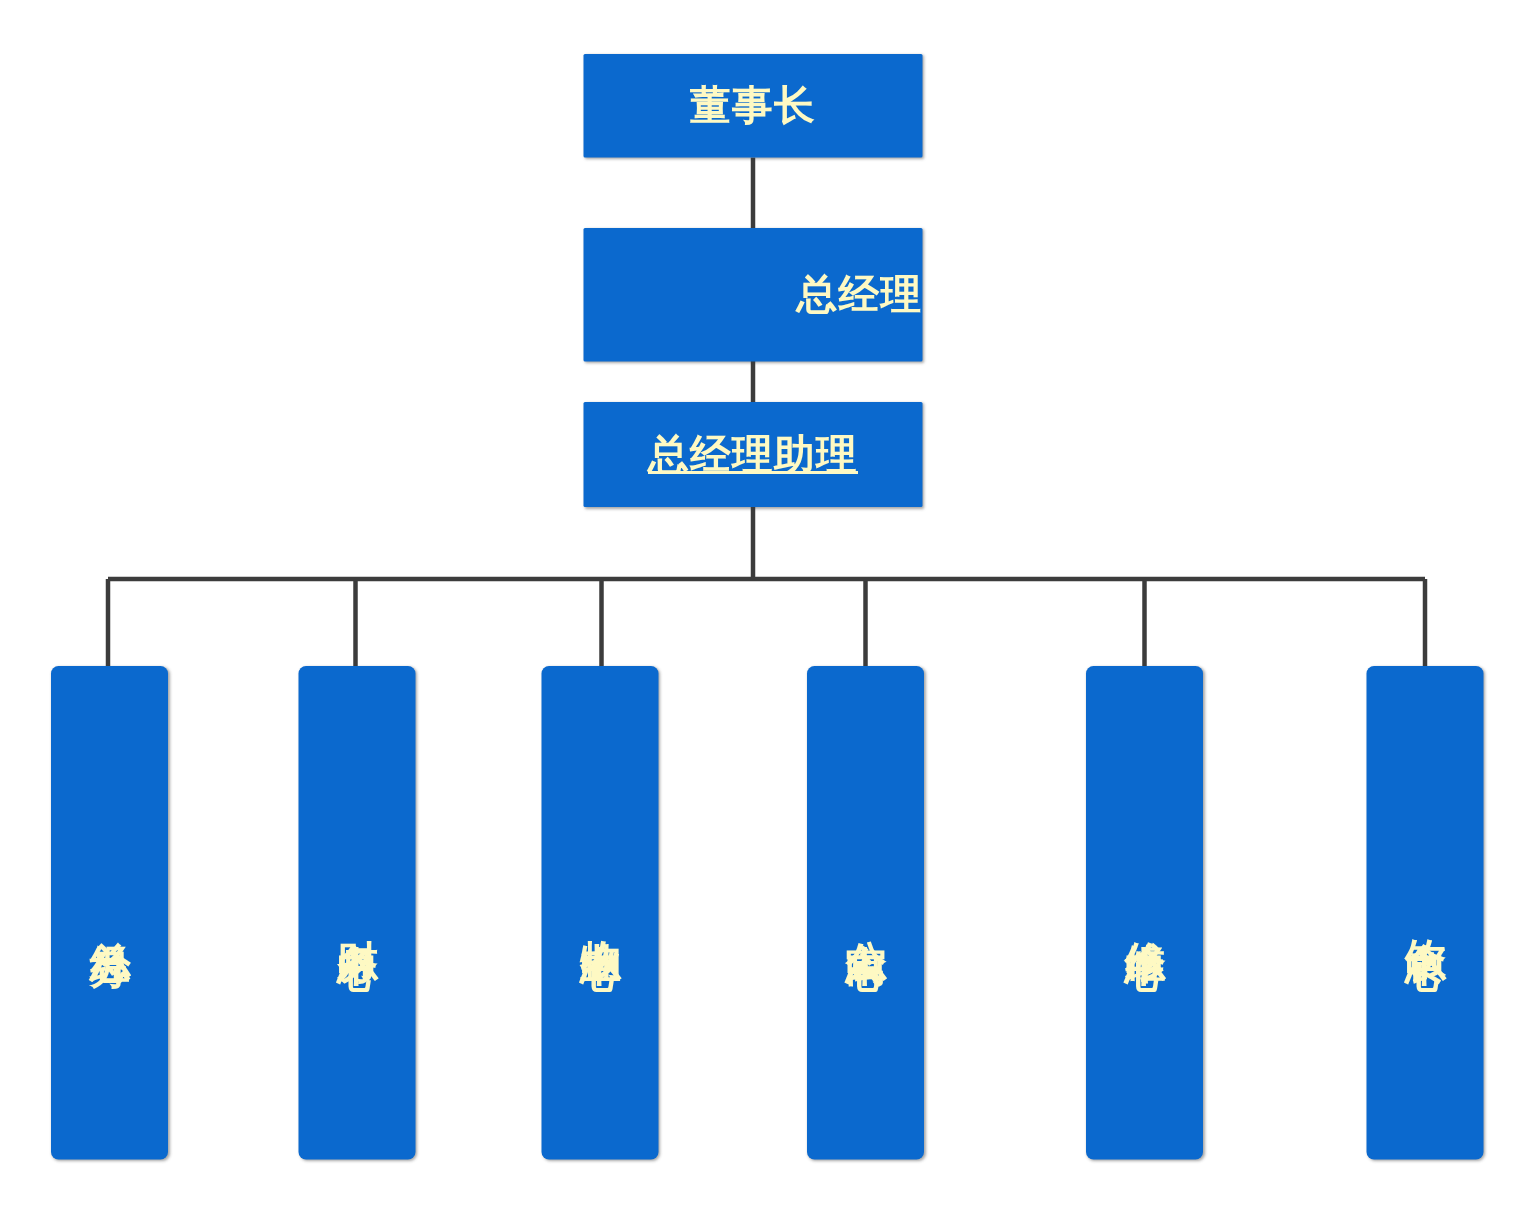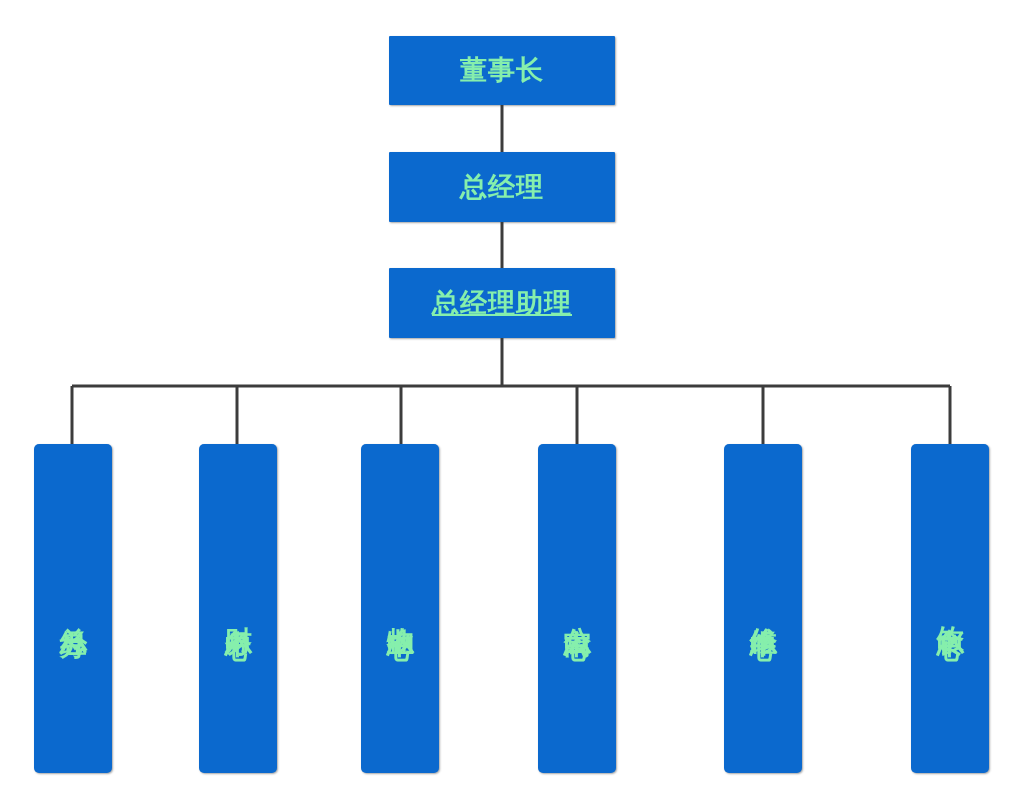--- a/index.html
+++ b/index.html
@@ -29,21 +29,21 @@
     width: 1024px;
     height: 809px;
     z-index: 1;
   }
 
   
   .node {
     position: absolute;
     z-index: 2;
     background: #0b69ce;
-    color: #86efac;
+    color: #fef9c3;
     box-sizing: border-box;
     display: flex;
     align-items: center;
     justify-content: center;
     box-shadow: 1px 1px 2px rgba(60,60,60,0.45);
   }
 
   
   .node.horizontal {
     font-size: 27px;
@@ -62,21 +62,21 @@
     text-orientation: upright;
     font-size: 27px;
     font-weight: bold;
     line-height: 1.22;
     letter-spacing: 2px;
     white-space: nowrap;
   }
 
   
   #node-chairman      { left: 389px; top:  36px; width: 226px; height: 69px; }
-  #node-gm            { left: 389px; top: 152px; width: 226px; height: 70px; }
+  #node-gm            { left: 389px; top: 152px; width: 226px; height: 89px; justify-content: flex-end; }
   #node-gm-assistant  { left: 389px; top: 268px; width: 226px; height: 70px; text-decoration: underline; }
 
   .node.vertical { top: 444px; height: 329px; width: 78px; }
   #node-dept-0 { left:  34px; }
   #node-dept-1 { left: 199px; }
   #node-dept-2 { left: 361px; }
   #node-dept-3 { left: 538px; }
   #node-dept-4 { left: 724px; }
   #node-dept-5 { left: 911px; }
 </style>

